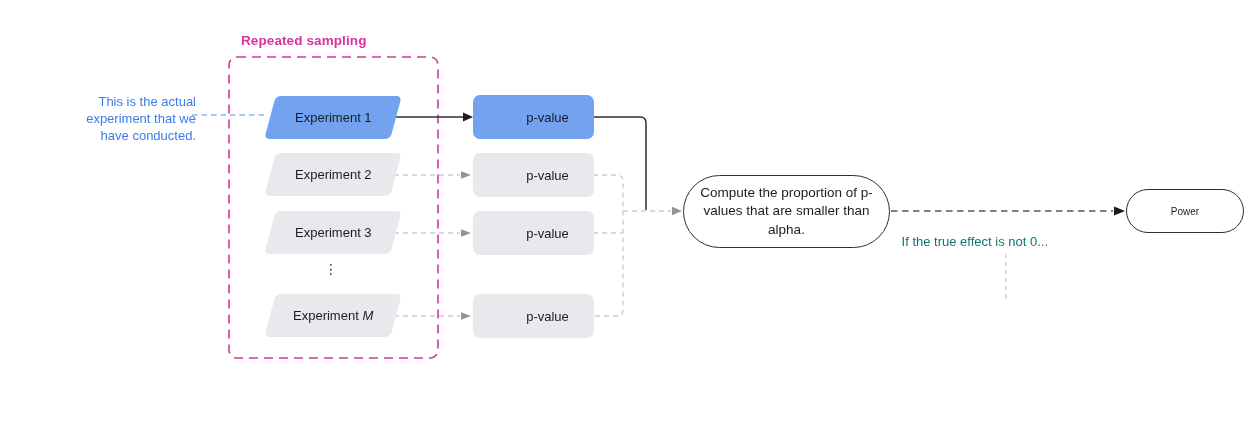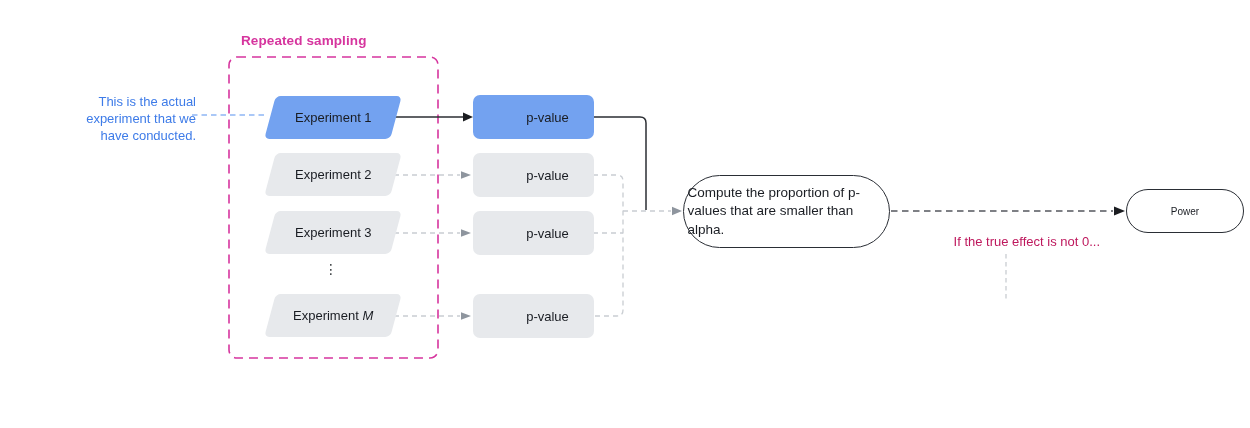--- a/index.html
+++ b/index.html
@@ -28,31 +28,31 @@
   .pbox{
     position:absolute;left:445px;width:93px;height:44px;border-radius:7px;
     display:flex;align-items:center;justify-content:center;font-size:13px;color:#191c22;padding-left:28px;
   }
   .pbox.blue{background:#73a2f0;}
   .pbox.gray{background:#e7e9ec;}
 
   
   .stadium{
     position:absolute;background:#ffffff;border:1.5px solid #2a2e35;border-radius:40px;
-    display:flex;align-items:center;justify-content:center;text-align:left;box-sizing:border-box;
+    display:flex;align-items:center;justify-content:center;text-align:center;box-sizing:border-box;
   }
   #compute-node{left:655px;top:175px;width:207px;height:73px;font-size:13.5px;line-height:18.5px;}
   #compute-node .inner{width:198px;}
   #power-node{left:1098px;top:189px;width:118px;height:44px;font-size:10px;border-radius:23px;}
 
   
   .note{position:absolute;text-align:right;font-size:13px;}
   #note-actual{left:33px;top:93px;width:135px;line-height:17px;color:#3d7be8;}
   #note-hypo{left:28px;top:201px;width:140px;line-height:15.5px;color:#5f6368;}
-  #note-effect{left:888px;top:234px;width:184px;color:#be185d;white-space:nowrap;}
+  #note-effect{left:836px;top:234px;width:184px;color:#0f766e;white-space:nowrap;}
   #note-reality{left:906px;top:304px;width:145px;line-height:17px;color:#85898f;}
 
   .dots{left:294px;top:262px;width:18px;text-align:center;font-size:14px;color:#3c4043;line-height:14px;}
   i{font-style:italic;}
 </style>
 </head>
 <body>
 
 <div id="canvas">
 

